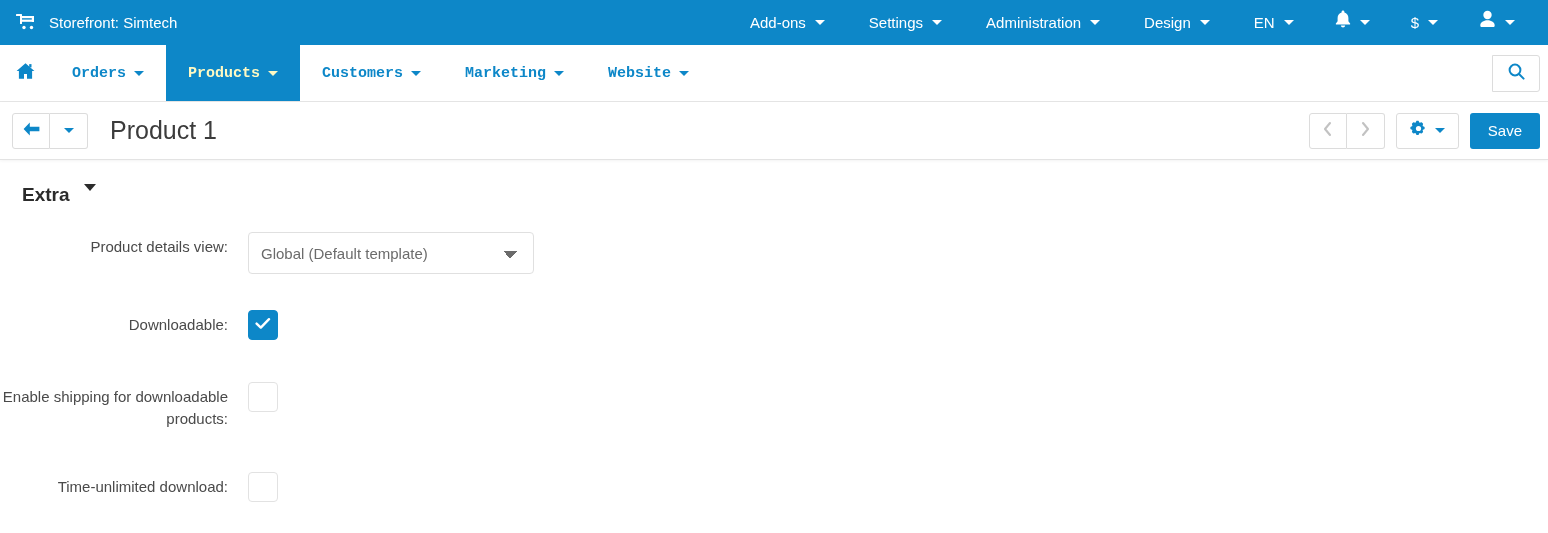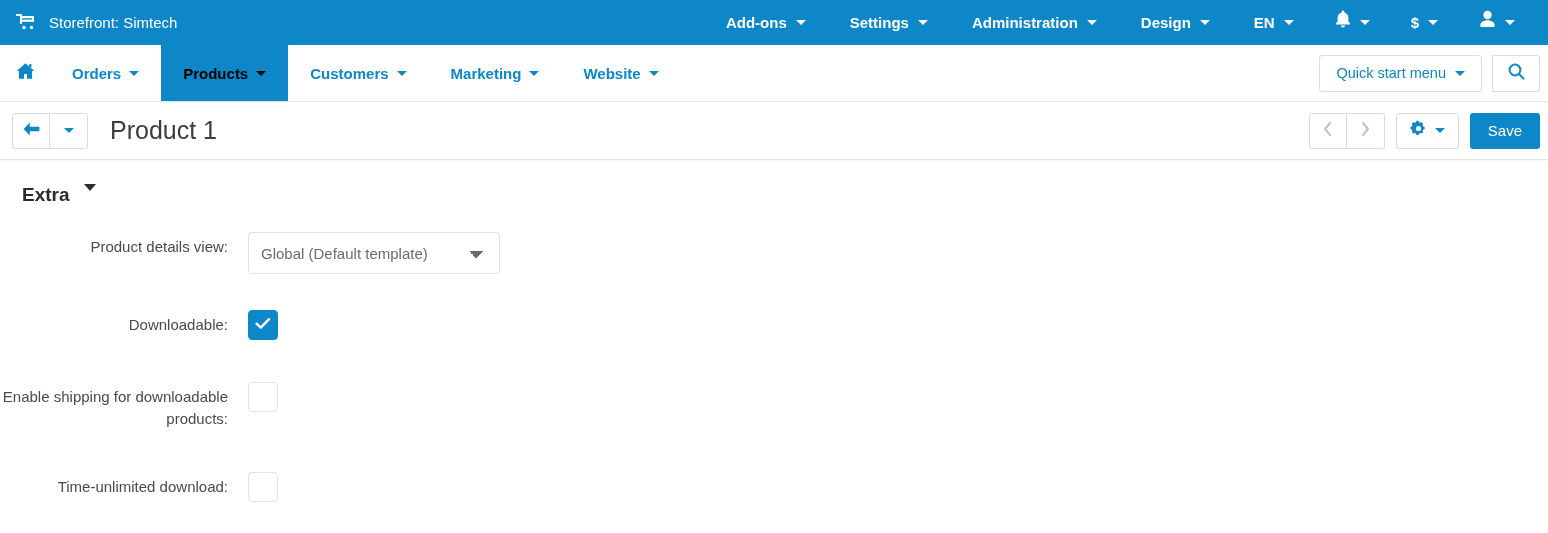--- a/index.html
+++ b/index.html
@@ -34,21 +34,21 @@
   .topbar-menu {
     display: flex;
     align-items: center;
   }
   .topbar-item {
     display: flex;
     align-items: center;
     gap: 9px;
     color: #ffffff;
     font-size: 15px;
-    font-weight: bold;
+    font-weight: normal;
     padding: 0 22px;
     white-space: nowrap;
     line-height: 45px;
     cursor: pointer;
   }
   .topbar-item.icon-item { padding: 0 19px; }
   .caret-down {
     width: 0; height: 0;
     border-left: 5px solid transparent;
     border-right: 5px solid transparent;
@@ -62,20 +62,21 @@
     height: 57px;
     background: #ffffff;
     border-bottom: 1px solid #e6e6e6;
     display: flex;
     align-items: stretch;
     position: relative;
   }
   .nav-left {
     display: flex;
     align-items: stretch;
+    font-family: Liberation Mono, monospace;
   }
   .nav-home {
     display: flex;
     align-items: center;
     justify-content: center;
     width: 50px;
     cursor: pointer;
   }
   .nav-item {
     display: flex;
@@ -83,21 +84,21 @@
     gap: 8px;
     padding: 0 22px;
     font-size: 15px;
     font-weight: bold;
     color: #0d87c8;
     cursor: pointer;
     white-space: nowrap;
   }
   .nav-item.active {
     background: #0d87c8;
-    color: #000000;
+    color: #fef9c3;
   }
   .nav-right {
     margin-left: auto;
     display: flex;
     align-items: center;
     padding-right: 8px;
     gap: 10px;
   }
   .quickstart-btn {
     height: 37px;
@@ -235,21 +236,21 @@
     width: 228px;
     text-align: right;
     font-size: 15px;
     color: #4a4a4a;
     line-height: 22px;
     padding-top: 4px;
   }
   .form-field { margin-left: 20px; }
 
   select.tpl-select {
-    width: 252px;
+    width: 286px;
     height: 42px;
     border: 1px solid #e0e0e0;
     border-radius: 4px;
     background: #ffffff;
     color: #6b6b6b;
     font-size: 15px;
     padding: 0 12px;
     font-family: "Liberation Sans", sans-serif;
     outline: none;
     appearance: none;
@@ -379,24 +380,20 @@
       <span>Marketing</span>
       <i class="caret-down"></i>
     </div>
     <div class="nav-item">
       <span>Website</span>
       <i class="caret-down"></i>
     </div>
   </div>
 
   <div class="nav-right">
-    <div class="quickstart-btn">
-      <span>Quick start menu</span>
-      <i class="caret-down"></i>
-    </div>
     <div class="search-group">
       <div class="search-btn">
         <span>
           <svg width="17" height="17" viewBox="0 0 17 17" fill="none" stroke="#0d87c8" stroke-width="2">
             <circle cx="7" cy="7" r="5.4"></circle>
             <line x1="11" y1="11" x2="15.6" y2="15.6" stroke-linecap="round"></line>
           </svg>
         </span>
       </div>
     </div>

